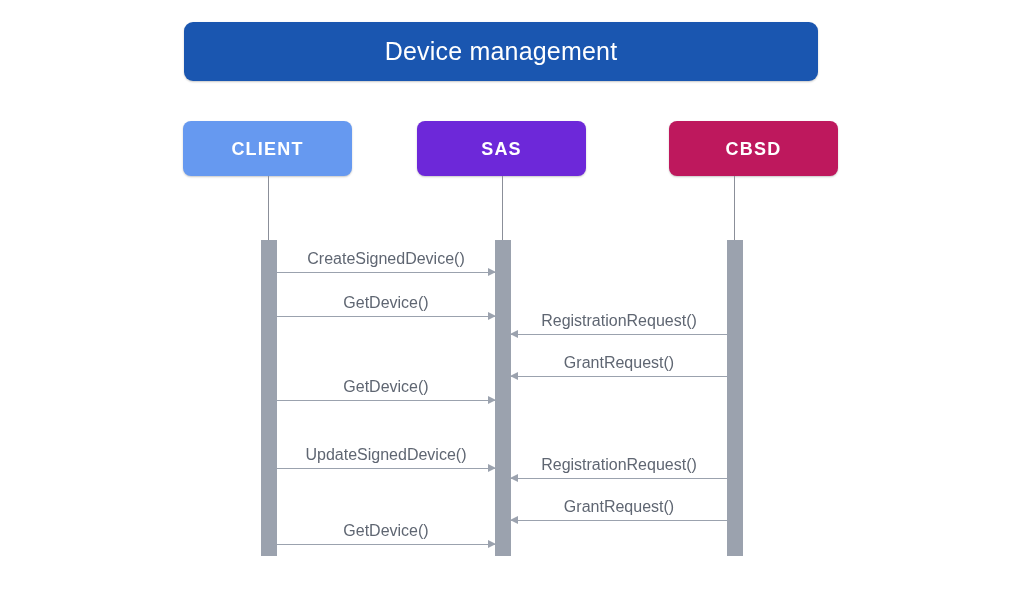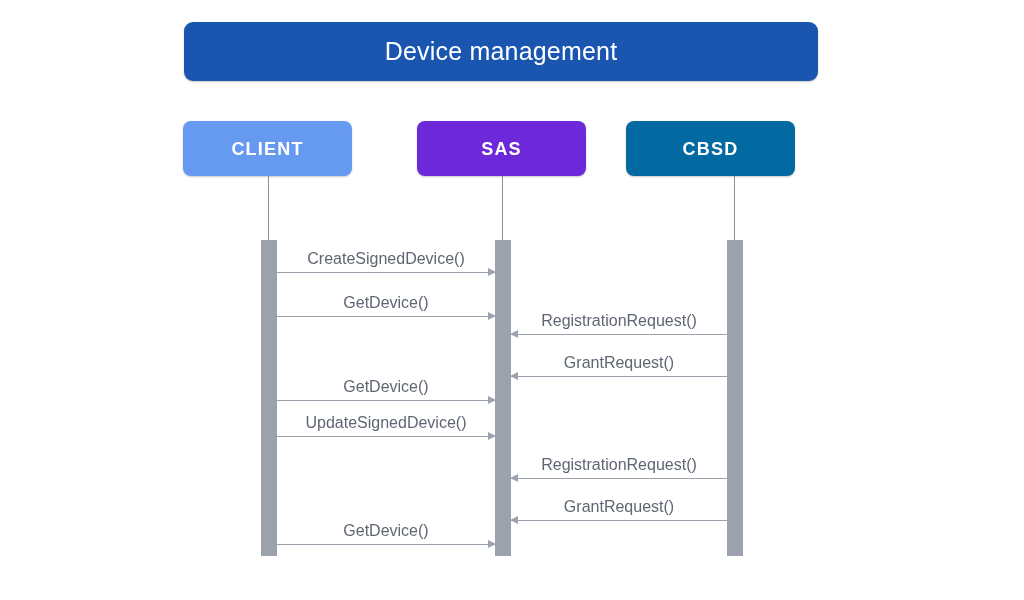--- a/index.html
+++ b/index.html
@@ -116,21 +116,21 @@
   <div class="title-bar">
     <span class="title-text">Device management</span>
   </div>
 
   <div class="participant" style="left:183px; background:#6699F0;">
     <span class="participant-label">CLIENT</span>
   </div>
   <div class="participant" style="left:417px; background:#6d28d9;">
     <span class="participant-label">SAS</span>
   </div>
-  <div class="participant" style="left:626px; background:#0369a1;">
+  <div class="participant" style="left:669px; background:#be185d;">
     <span class="participant-label">CBSD</span>
   </div>
 
   <div class="lifeline" style="left:268px; top:176px; height:64px;"></div>
   <div class="lifeline" style="left:502px; top:176px; height:64px;"></div>
   <div class="lifeline" style="left:734px; top:176px; height:64px;"></div>
 
   <div class="activation" style="left:261px; top:240px; height:316px;"></div>
   <div class="activation" style="left:495px; top:240px; height:316px;"></div>
   <div class="activation" style="left:727px; top:240px; height:316px;"></div>
@@ -153,21 +153,21 @@
   <div class="message to-left" style="left:511px; top:376px; width:216px;">
     <span class="message-label">GrantRequest()</span>
     <span class="arrowhead"></span>
   </div>
 
   <div class="message to-right" style="left:277px; top:400px; width:218px;">
     <span class="message-label">GetDevice()</span>
     <span class="arrowhead"></span>
   </div>
 
-  <div class="message to-right" style="left:277px; top:436px; width:218px;">
+  <div class="message to-right" style="left:277px; top:468px; width:218px;">
     <span class="message-label">UpdateSignedDevice()</span>
     <span class="arrowhead"></span>
   </div>
 
   <div class="message to-left" style="left:511px; top:478px; width:216px;">
     <span class="message-label">RegistrationRequest()</span>
     <span class="arrowhead"></span>
   </div>
 
   <div class="message to-left" style="left:511px; top:520px; width:216px;">

